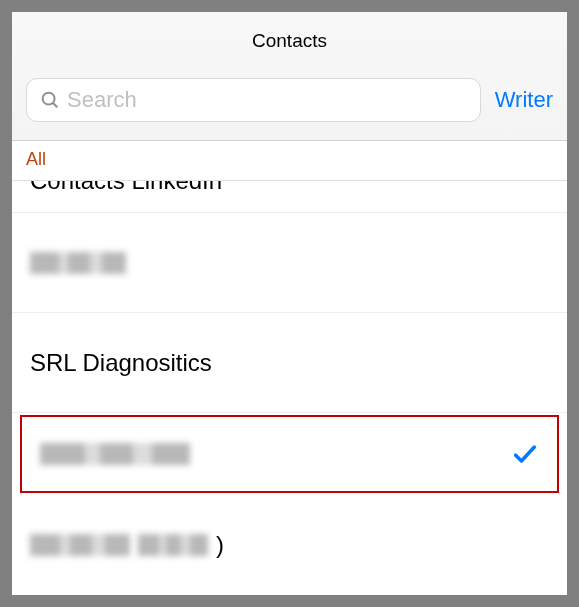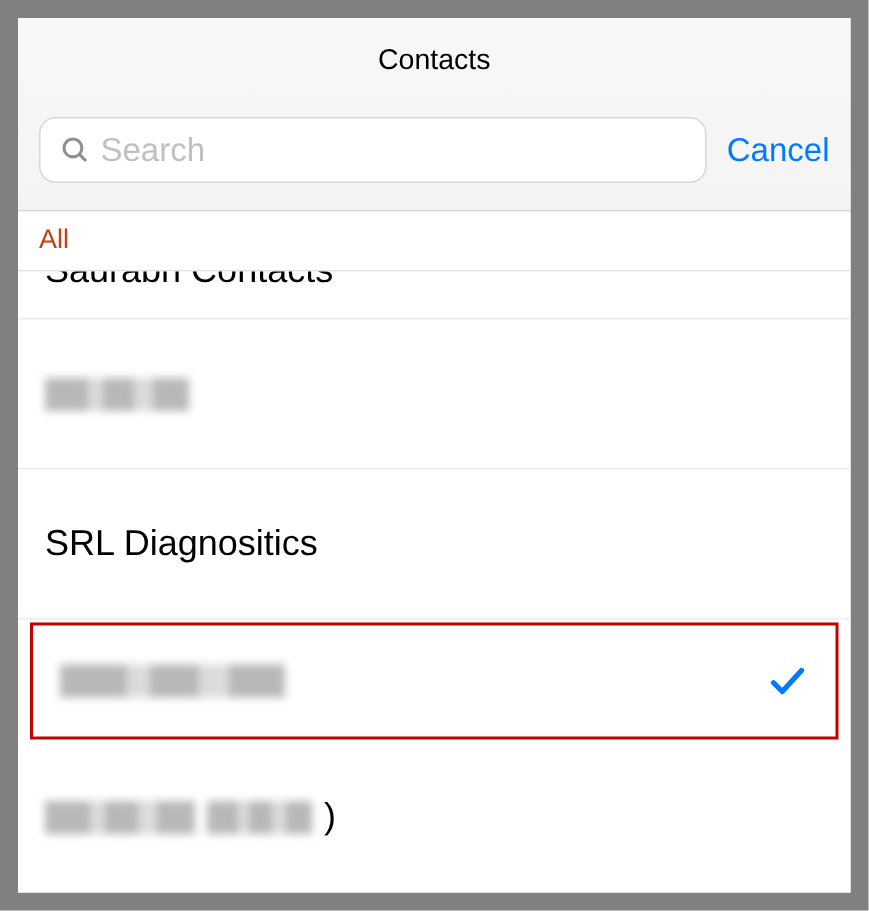--- a/index.html
+++ b/index.html
@@ -141,32 +141,32 @@
     <div class="search-row">
       <div class="search-field">
         <span class="search-icon">
           <svg width="22" height="22" viewBox="0 0 24 24" fill="none" stroke="currentColor" stroke-width="2.2">
             <circle cx="10.5" cy="10.5" r="6.5"></circle>
             <line x1="20" y1="20" x2="15.2" y2="15.2"></line>
           </svg>
         </span>
         <input class="search-input" type="text" placeholder="Search" style="">
       </div>
-      <button class="cancel-btn">Cancel</button>
+      <button class="cancel-btn">Writer</button>
     </div>
   </div>
 
   <div class="filter-row">
     <span class="filter-all">All</span>
   </div>
 
   <div class="list">
 
     <div class="row partial-top">
-      <span class="contact-name">Saurabh Contacts</span>
+      <span class="contact-name">Contacts LinkedIn</span>
     </div>
 
     <div class="row tall">
       <span class="contact-name">
         <span class="redact" style="width:96px"></span>
       </span>
     </div>
 
     <div class="row tall">
       <span class="contact-name">SRL Diagnositics</span>

